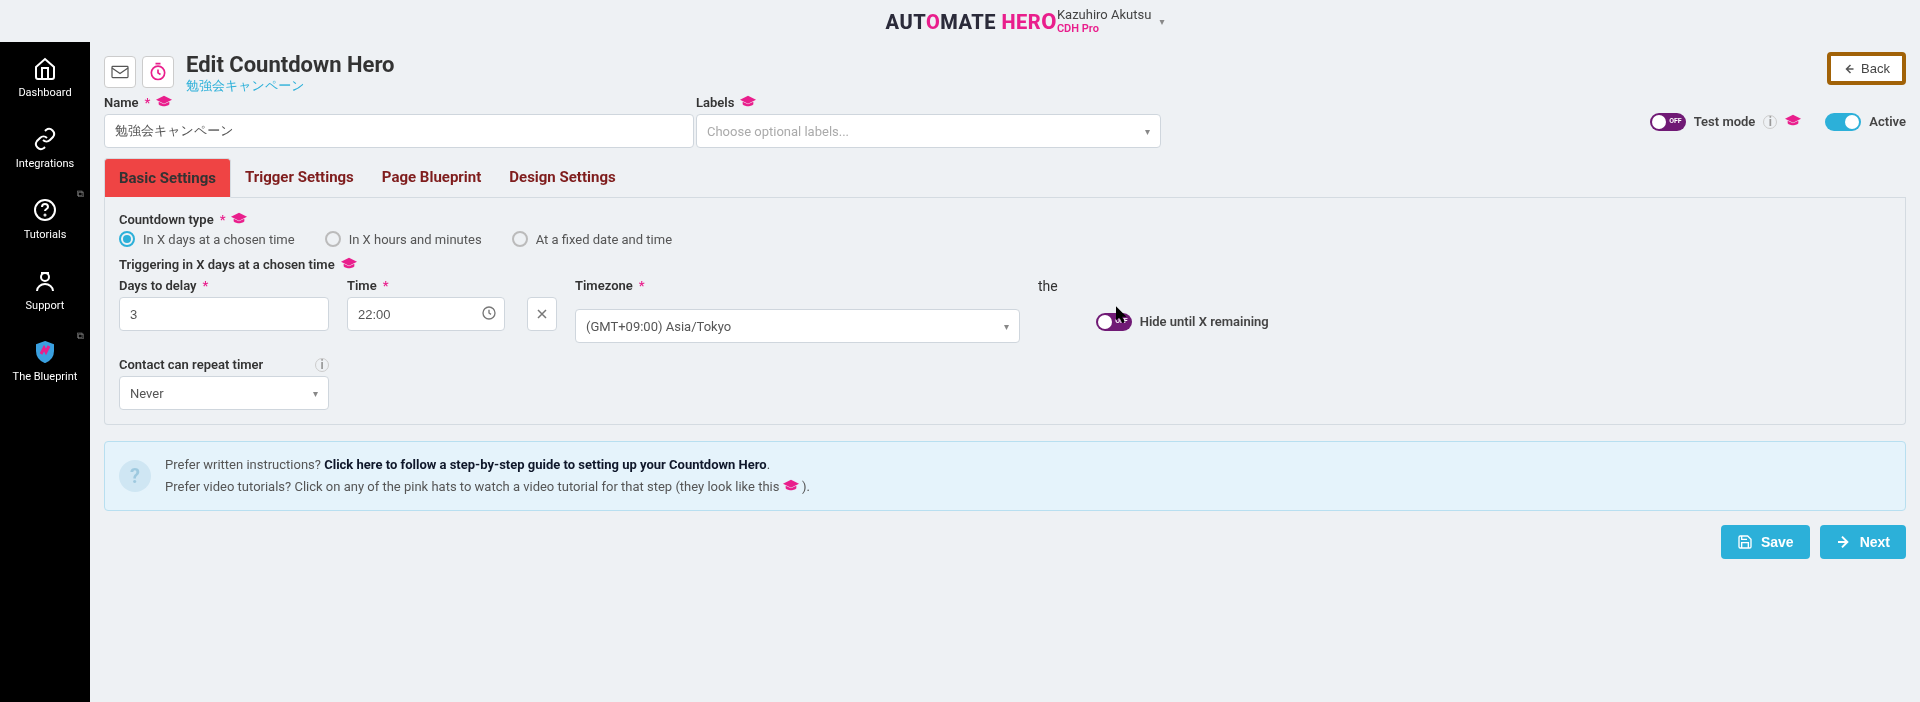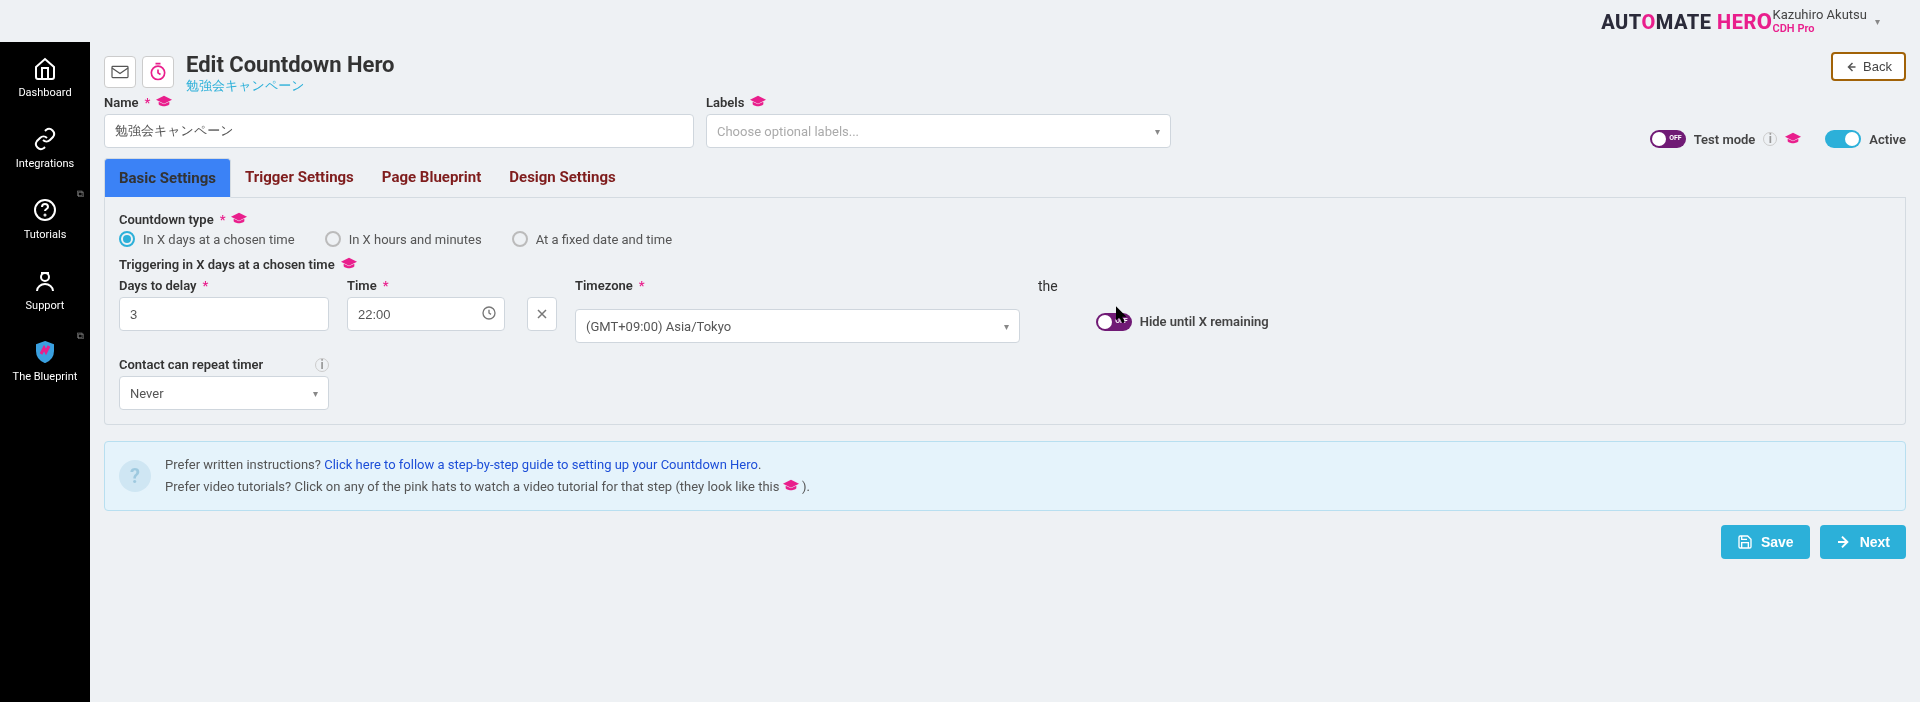--- a/index.html
+++ b/index.html
@@ -1,18 +1,18 @@
 <!DOCTYPE html>
 <html><head>
 <meta charset="utf-8">
 <style>
 * { box-sizing: border-box; margin: 0; padding: 0; }
 body { font-family: -apple-system, BlinkMacSystemFont, "Segoe UI", Roboto, Arial, sans-serif; background: #eef1f4; color: #333; font-size: 14px; }
 
-.topbar { height: 42px; background: #eef1f4; display: flex; align-items: center; padding: 0 20px 0 170px; justify-content: flex-end; }
+.topbar { height: 42px; background: #eef1f4; display: flex; align-items: center; padding: 0 20px 0 170px; justify-content: center; }
 .logo { font-size: 20px; font-weight: 800; letter-spacing: 0.5px; }
 .logo .l1 { color: #2b2b3a; }
 .logo .l2 { color: #e91e8c; }
 .logo .dot { color: #e91e8c; font-size: 22px; }
 .user-block { text-align: left; display: flex; align-items: center; gap: 8px; padding-right: 20px; }
 .user-block .uname { font-size: 13px; color: #444; }
 .user-block .urole { font-size: 11px; color: #e91e8c; font-weight: 600; }
 .user-caret { color: #888; font-size: 10px; }
 
 .shell { display: flex; height: calc(100vh - 42px); }
@@ -22,23 +22,23 @@
 .side-ext { position: absolute; top: 4px; right: 6px; color: #888; font-size: 10px; }
 
 .main { flex: 1; padding: 10px 14px; overflow: auto; }
 
 .page-head { display: flex; align-items: flex-start; gap: 12px; }
 .page-icons { display: flex; gap: 6px; align-items: center; margin-top: 4px;}
 .icon-box { width: 32px; height: 32px; border: 1px solid #ccc; border-radius: 4px; display: flex; align-items: center; justify-content: center; background: #fff; }
 .page-title-block { flex: 1; }
 .page-title { font-size: 22px; font-weight: 700; color: #333; }
 .page-subtitle { font-size: 13px; color: #2cb0d9; }
-.back-btn { border: 2px solid #a16207; background: #fff; border-radius: 4px; padding: 5px 12px; font-size: 13px; color: #444; display: inline-flex; align-items: center; gap: 6px; cursor: pointer; }
-
-.row { display: flex; gap: 12px; align-items: flex-end; margin-bottom: 10px; }
+.back-btn { border: 4px solid #a16207; background: #fff; border-radius: 4px; padding: 5px 12px; font-size: 13px; color: #444; display: inline-flex; align-items: center; gap: 6px; cursor: pointer; }
+
+.row { display: flex; gap: 2px; align-items: center; margin-bottom: 10px; }
 .field { display: flex; flex-direction: column; gap: 4px; }
 .label { font-size: 13px; font-weight: 600; color: #333; display: flex; align-items: center; gap: 6px; }
 .req { color: #e91e8c; }
 .hat-icon { color: #e91e8c; }
 
 .input, .select { border: 1px solid #cfd6dd; border-radius: 4px; background: #fff; padding: 7px 10px; font-size: 13px; color: #555; height: 34px; }
 .input::placeholder { color: #aaa; }
 .select { display: flex; align-items: center; justify-content: space-between; }
 .caret-down { color: #888; font-size: 10px; }
 
@@ -50,21 +50,21 @@
 .toggle.on .knob { left: 20px; }
 .toggle .tlabel { position: absolute; font-size: 7px; color: #fff; top: 4px; font-weight: 700; }
 .toggle.off .tlabel { right: 4px; }
 
 .toggles-right { margin-left: auto; display: flex; gap: 24px; align-items: center; }
 .tog-wrap { display: flex; align-items: center; gap: 8px; font-size: 13px; font-weight: 600; color: #444; }
 .info-icon { color: #999; font-size: 12px; border: 1px solid #ccc; border-radius: 50%; width: 14px; height: 14px; display: inline-flex; align-items: center; justify-content: center; font-weight: 700;}
 
 .tabs { display: flex; border-bottom: 1px solid #d4dbe1; margin-top: 6px; }
 .tab { padding: 10px 14px; font-size: 15px; font-weight: 700; color: #7f1d1d; cursor: pointer; }
-.tab.active { color: #333; border: 1px solid #d4dbe1; border-bottom: 1px solid #eef1f4; border-radius: 4px 4px 0 0; background: #3b82f6; margin-bottom: -1px; }
+.tab.active { color: #333; border: 1px solid #d4dbe1; border-bottom: 1px solid #eef1f4; border-radius: 4px 4px 0 0; background: #ef4444; margin-bottom: -1px; }
 
 .panel { border: 1px solid #d4dbe1; border-top: none; border-radius: 0 0 4px 4px; padding: 14px; background: #eef1f4; }
 
 .radio-row { display: flex; gap: 30px; align-items: center; margin: 4px 0 10px 0; }
 .radio { display: flex; align-items: center; gap: 8px; font-size: 13px; color: #555; cursor: pointer;}
 .radio .circ { width: 16px; height: 16px; border: 2px solid #bbb; border-radius: 50%; display: inline-flex; align-items: center; justify-content: center; }
 .radio.selected .circ { border-color: #2cb0d9; }
 .radio.selected .circ::after { content: ""; width: 8px; height: 8px; background: #2cb0d9; border-radius: 50%; }
 
 .time-wrap { display: flex; align-items: center; gap: 22px; }
@@ -73,21 +73,21 @@
 .clear-btn { width: 30px; height: 34px; border: 1px solid #cfd6dd; background: #fff; border-radius: 4px; display: flex; align-items: center; justify-content: center; color: #777; cursor: pointer; }
 
 .form-grid { display: flex; gap: 18px; flex-wrap: wrap; }
 .w-days { width: 210px; }
 .w-time { width: 210px; }
 .w-tz { width: 445px; gap: 16px; }
 
 .help-box { border: 1px solid #b8dff0; background: #e5f3fb; border-radius: 4px; padding: 12px 14px; display: flex; gap: 14px; align-items: center; margin-top: 16px; }
 .help-q { width: 32px; height: 32px; border-radius: 50%; background: #cfe6f3; color: #9ec9df; font-size: 20px; font-weight: 700; display: flex; align-items: center; justify-content: center; }
 .help-text { font-size: 13px; color: #555; line-height: 1.7; }
-.help-text a { color: #1d4ed8; text-decoration: none; }
+.help-text a { color: #0f172a; text-decoration: none; font-weight: bold; }
 
 .footer-btns { display: flex; justify-content: flex-end; gap: 10px; margin-top: 14px; }
 .btn { border: none; border-radius: 4px; padding: 9px 16px; font-size: 14px; font-weight: 700; color: #fff; display: inline-flex; align-items: center; gap: 8px; cursor: pointer; }
 .btn-save { background: #2cb0d9; }
 .btn-next { background: #2cb0d9; }
 </style>
 </head>
 <body>
 
 <div class="topbar">

